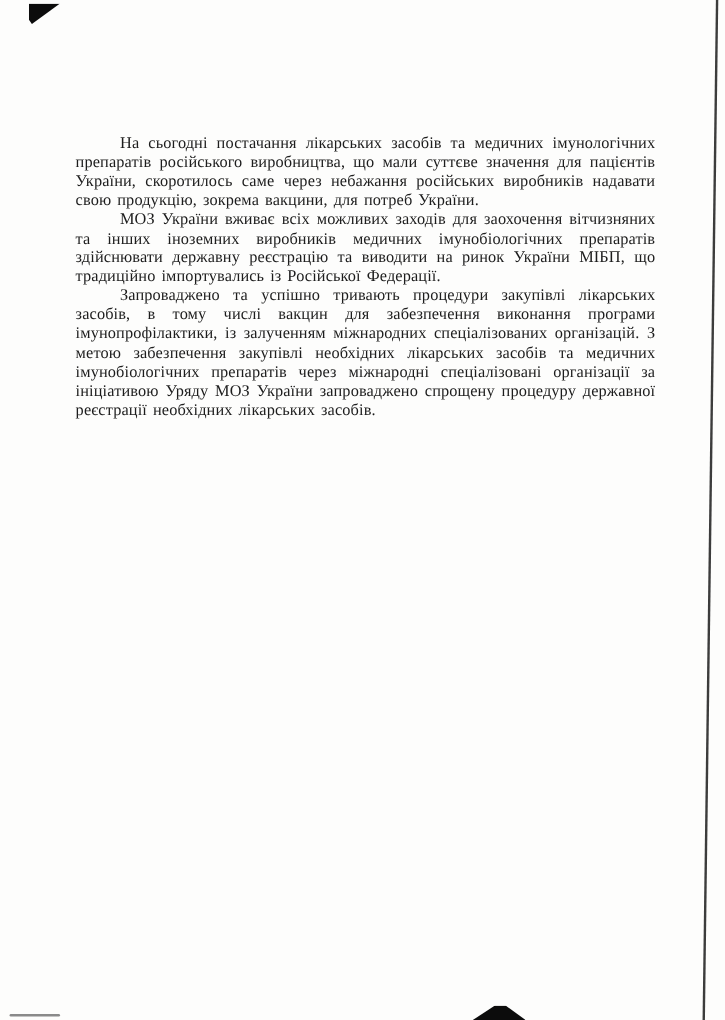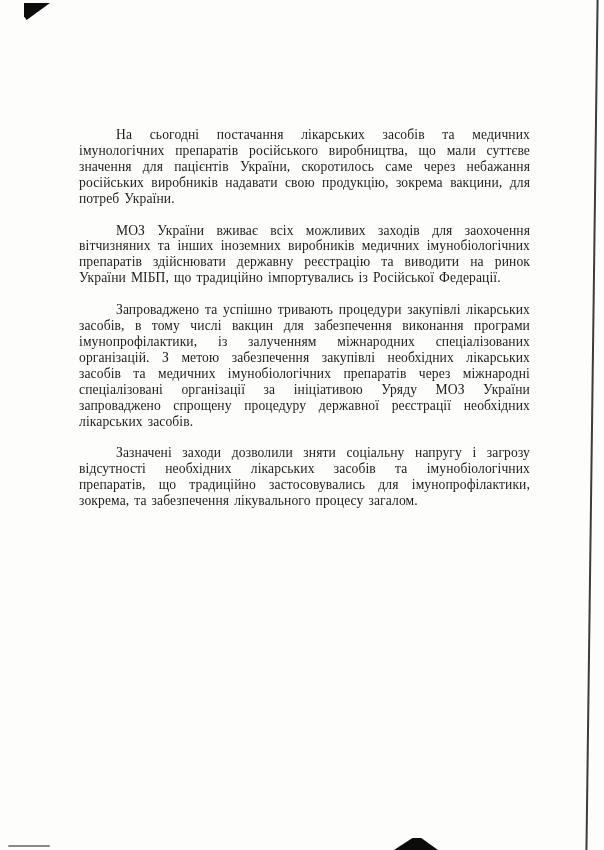--- a/index.html
+++ b/index.html
@@ -25,21 +25,21 @@
     top: 111px;
     width: 483px;
     color: #1d1d1d;
     font-size: 13.6px;
     line-height: 15.9px;
     text-align: justify;
     word-spacing: 1.5px;
     letter-spacing: 0.1px;
   }
   .text-block p {
-    margin: 16px;
+    margin: 0;
     padding: 0;
     text-indent: 37px;
   }
   
   .corner-mark-top-left {
     position: absolute;
     left: 24px;
     top: 3px;
     width: 26px;
     height: 17px;
@@ -78,21 +78,20 @@
 <body>
 
 <div class="page">
 
   <div class="corner-mark-top-left"></div>
 
   <div class="text-block">
     <p>На сьогодні постачання лікарських засобів та медичних імунологічних препаратів російського виробництва, що мали суттєве значення для пацієнтів України, скоротилось саме через небажання російських виробників надавати свою продукцію, зокрема вакцини, для потреб України.</p>
     <p>МОЗ України вживає всіх можливих заходів для заохочення вітчизняних та інших іноземних виробників медичних імунобіологічних препаратів здійснювати державну реєстрацію та виводити на ринок України МІБП, що традиційно імпортувались із Російської Федерації.</p>
     <p>Запроваджено та успішно тривають процедури закупівлі лікарських засобів, в тому числі вакцин для забезпечення виконання програми імунопрофілактики, із залученням міжнародних спеціалізованих організацій. З метою забезпечення закупівлі необхідних лікарських засобів та медичних імунобіологічних препаратів через міжнародні спеціалізовані організації за ініціативою Уряду МОЗ України запроваджено спрощену процедуру державної реєстрації необхідних лікарських засобів.</p>
-    <p>Зазначені заходи дозволили зняти соціальну напругу і загрозу відсутності необхідних лікарських засобів та імунобіологічних препаратів, що традиційно застосовувались для імунопрофілактики, зокрема, та забезпечення лікувального процесу загалом.</p>
   </div>
 
   <div class="edge-line-right"></div>
 
   <div class="corner-mark-bottom"></div>
 
   <div class="dash-bottom-left"></div>
 
 </div>
 

